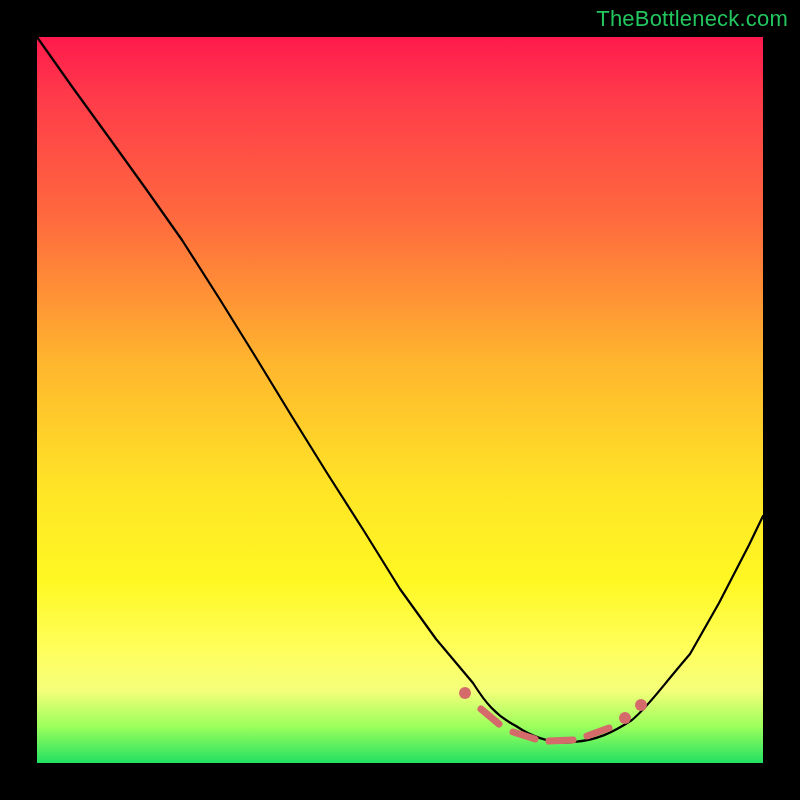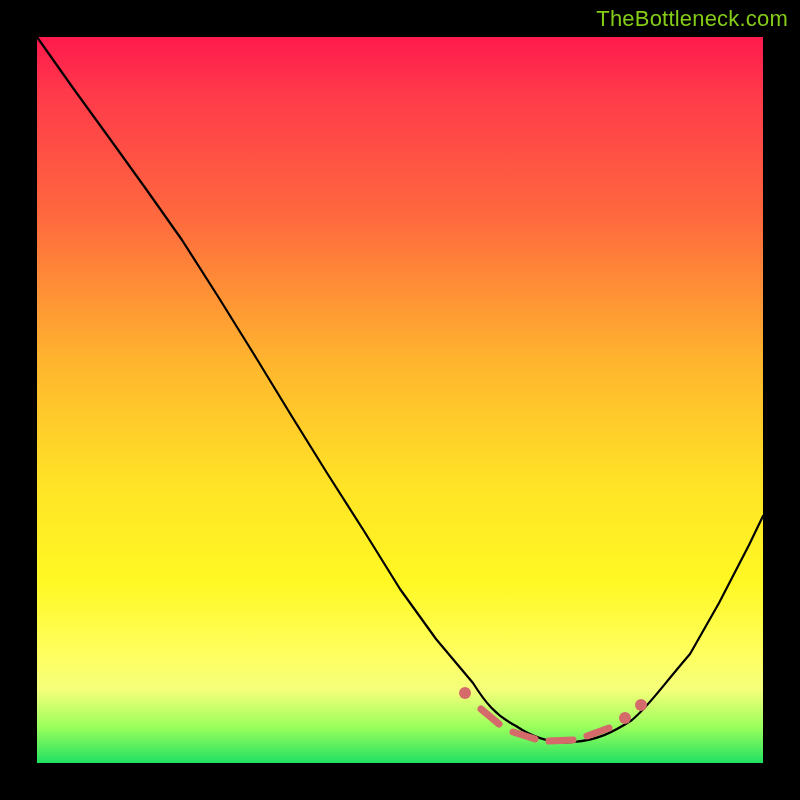--- a/index.html
+++ b/index.html
@@ -36,21 +36,21 @@
       #ffff60 85%,
       #f4ff7a 90%,
       #9bff5c 95%,
       #22e062 100%
     );
   }
   .watermark {
     position: absolute;
     top: 6px;
     right: 12px;
-    color: #84cc16;
+    color: #22c55e;
     font-size: 22px;
     font-weight: 500;
     letter-spacing: 0.2px;
     user-select: none;
   }
   svg.curve {
     position: absolute;
     left: 0;
     top: 0;
     width: 726px;

